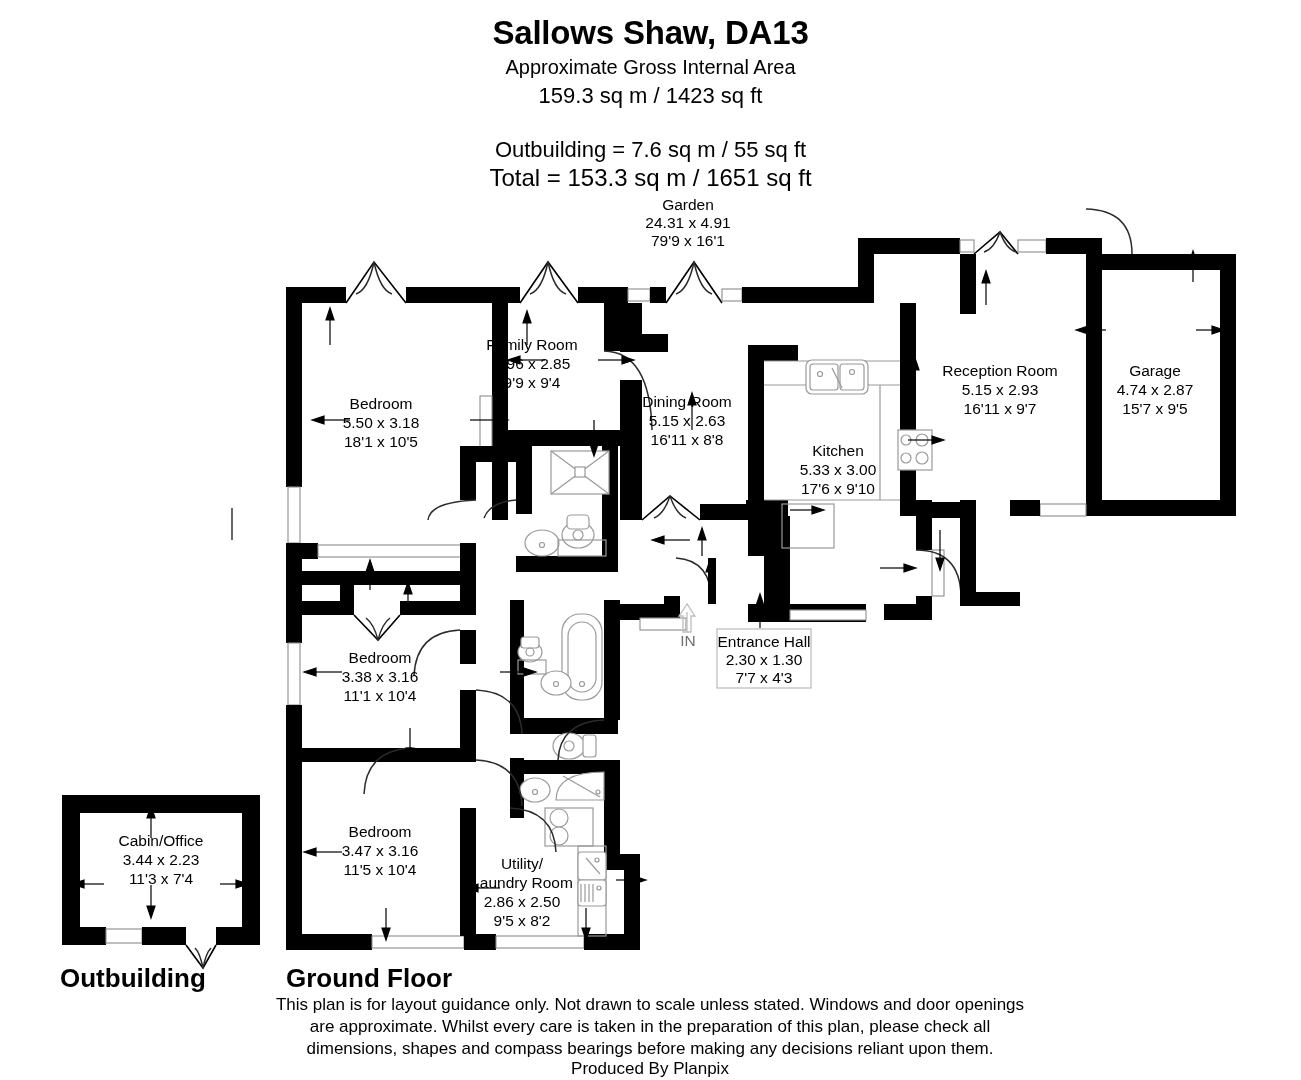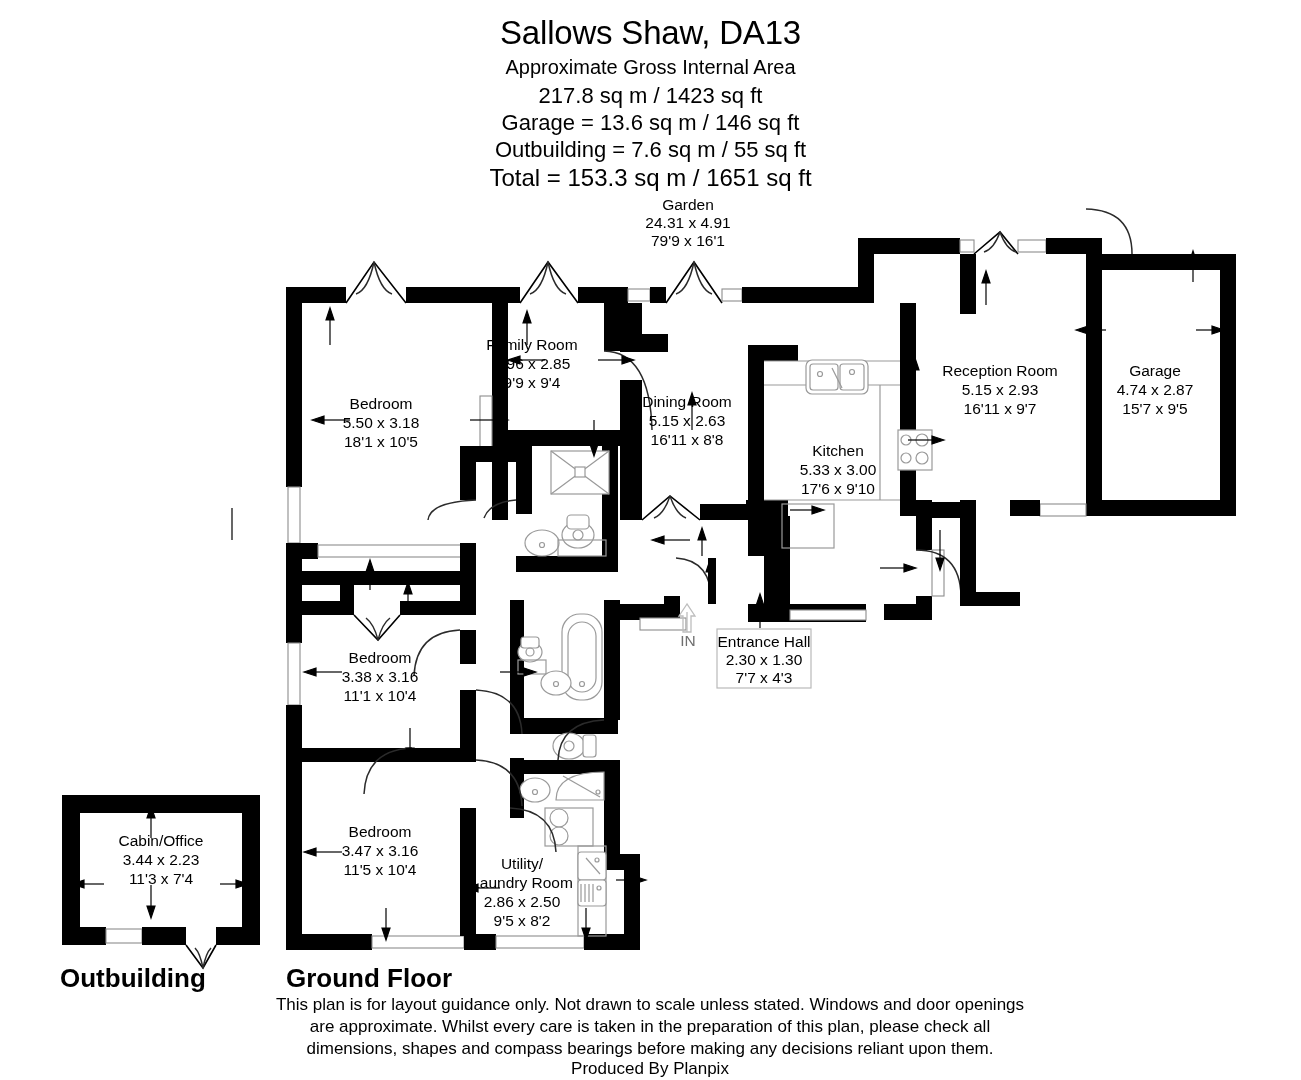--- a/index.html
+++ b/index.html
@@ -1,20 +1,20 @@
 <!DOCTYPE html>
 <html><head>
 <meta charset="utf-8">
 <style>
   html,body{margin:0;padding:0;background:#ffffff;}
   body{width:1301px;height:1080px;font-family:"Liberation Sans",sans-serif;color:#000;overflow:hidden;}
   #page{position:relative;width:1301px;height:1080px;}
 
   .hdr{position:absolute;left:0;right:0;text-align:center;}
-  #title{top:14px;font-size:33px;font-weight:normal;letter-spacing:-0.2px;}
+  #title{top:14px;font-size:33px;font-weight:bold;letter-spacing:-0.2px;}
   #l1{top:56px;font-size:20px;}
   #l2{top:83px;font-size:22px;}
   #l3{top:110px;font-size:22px;}
   #l4{top:137px;font-size:22px;}
   #l5{top:164px;font-size:24px;}
 
   #plan{position:absolute;left:0;top:0;width:1301px;height:1080px;}
 
   .rl{font-size:15.5px;text-anchor:middle;font-family:"Liberation Sans",sans-serif;}
   .bigcap{font-size:26px;font-weight:bold;font-family:"Liberation Sans",sans-serif;}
@@ -31,22 +31,21 @@
   .gray{stroke:#bdbdbd;stroke-width:1.3;fill:none;}
   .lbox{fill:none;stroke:#b9b9b9;stroke-width:1.2;}
 </style>
 </head>
 <body>
 
 <div id="page">
 
   <div class="hdr" id="title">Sallows Shaw, DA13</div>
   <div class="hdr" id="l1">Approximate Gross Internal Area</div>
-  <div class="hdr" id="l2">217.8 sq m / 1423 sq ft</div>
-  <div class="hdr" id="l3">Garage = 13.6 sq m / 146 sq ft</div>
+  <div class="hdr" id="l2">159.3 sq m / 1423 sq ft</div>
   <div class="hdr" id="l4">Outbuilding = 7.6 sq m / 55 sq ft</div>
   <div class="hdr" id="l5">Total = 153.3 sq m / 1651 sq ft</div>
 
   <svg id="plan" viewBox="0 0 1301 1080">
 
     <g>
       <text class="rl" x="688" y="210">Garden</text>
       <text class="rl" x="688" y="228">24.31 x 4.91</text>
       <text class="rl" x="688" y="246">79'9 x 16'1</text>
     </g>

